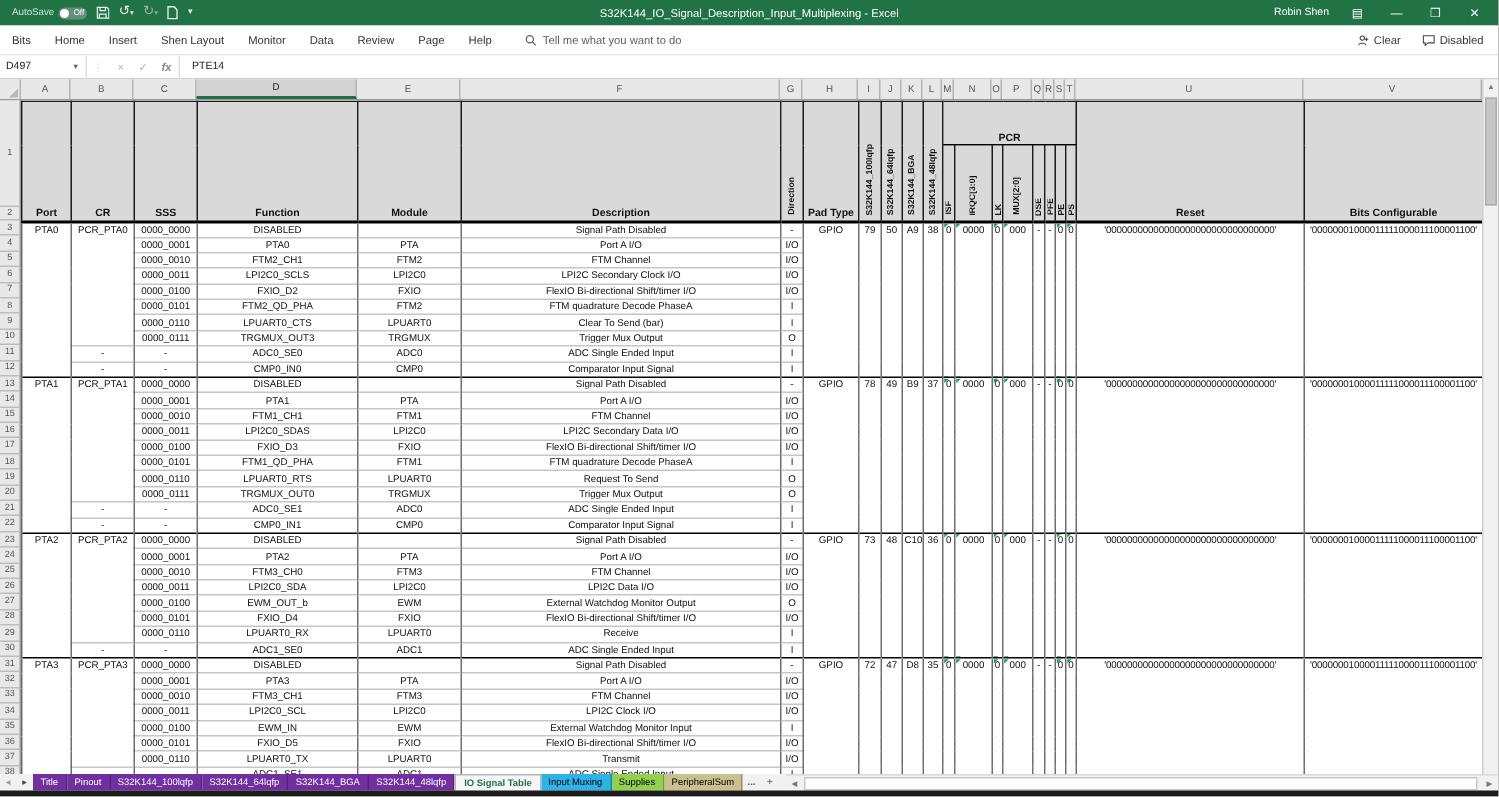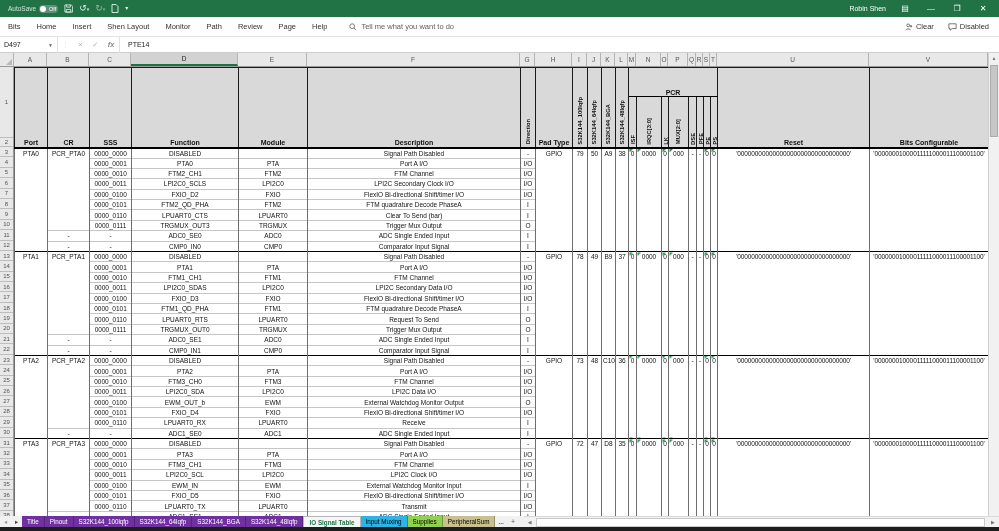--- a/index.html
+++ b/index.html
@@ -112,37 +112,38 @@
       </span>
       <span class="qat-icon"><span>↺</span><span class="qat-caret">▾</span></span>
       <span class="qat-icon dim"><span>↻</span><span class="qat-caret">▾</span></span>
       <span class="qat-icon">
         <svg class="mini" width="8" height="9" viewBox="0 0 8 9">
             <path d="M1 0.5 h4 l2 2 V8.5 H1z" fill="none" stroke="#e8f2ec" stroke-width="0.9"></path>
           </svg>
       </span>
       <span class="qat-icon" style="font-size:6px">▾</span>
     </div>
+    <div class="tb-title">S32K144_IO_Signal_Description_Input_Multiplexing  -  Excel</div>
     <div class="tb-right">
       <span class="tb-user">Robin Shen</span>
       <span class="winbtn">▤</span>
       <span class="winbtn">—</span>
       <span class="winbtn">❐</span>
       <span class="winbtn">✕</span>
     </div>
   </div>
 
   <div class="menubar">
     <div id="ribbon-tabs" style="display:flex;">
         <div class="menu-item">Bits</div>
         <div class="menu-item">Home</div>
         <div class="menu-item">Insert</div>
         <div class="menu-item">Shen Layout</div>
         <div class="menu-item">Monitor</div>
-        <div class="menu-item">Path</div>
+        <div class="menu-item">Data</div>
         <div class="menu-item">Review</div>
         <div class="menu-item">Page</div>
         <div class="menu-item">Help</div>
       </div>
     <div class="menu-search">
       <svg class="mini" width="8" height="8" viewBox="0 0 10 10">
           <circle cx="4" cy="4" r="3" fill="none" stroke="#5e5e5e" stroke-width="1"></circle>
           <line x1="6.3" y1="6.3" x2="9" y2="9" stroke="#5e5e5e" stroke-width="1"></line>
         </svg>
       <span>Tell me what you want to do</span>

